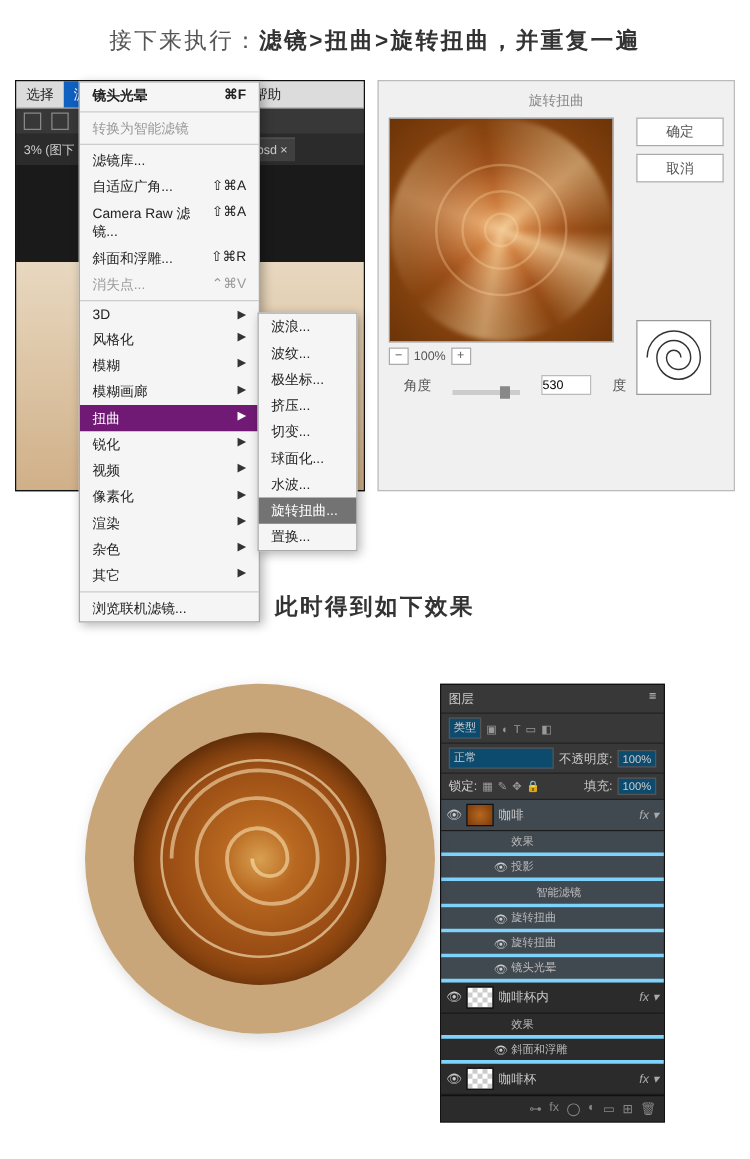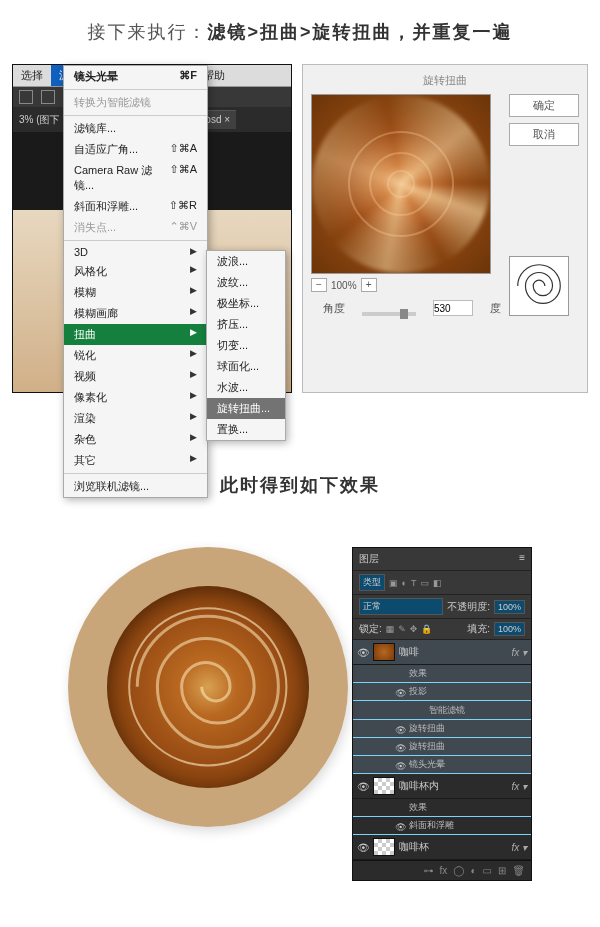--- a/index.html
+++ b/index.html
@@ -14,21 +14,21 @@
 .menubar .active { background: #1060c0; color: #fff; }
 .toolbar2 { display: flex; align-items: center; padding: 3px 6px; background: #383838; color: #aaa; font-size: 10px; gap: 8px; }
 .toolbar2 .box { width: 14px; height: 14px; border: 1px solid #888; }
 .darkstrip { display: flex; align-items: center; background: #2b2b2b; padding: 3px 6px; font-size: 10px; color: #ccc; gap: 6px; }
 .darkstrip .tab { background: #404040; padding: 2px 6px; border-top: 1px solid #555; }
 .canvas-bg { height: 260px; background: linear-gradient(to bottom, #1a1a1a 0%, #1a1a1a 30%, #e8d8c0 30%, #d0b088 100%); position: relative; }
 .dropdown { position: absolute; top: 0; left: 50px; width: 145px; background: #f5f5f5; border: 1px solid #aaa; font-size: 11px; box-shadow: 2px 2px 8px rgba(0,0,0,.3); }
 .dropdown .item { padding: 3px 10px; display: flex; justify-content: space-between; color: #222; }
 .dropdown .item.bold { font-weight: 600; }
 .dropdown .item.disabled { color: #999; }
-.dropdown .item.hl { background: #15803d; color: #fff; }
+.dropdown .item.hl { background: #701a75; color: #fff; }
 .dropdown .item .arrow { color: #333; font-size: 9px; }
 .dropdown .item.hl .arrow { color: #fff; }
 .dropdown hr { border: none; border-top: 1px solid #ccc; margin: 2px 0; }
 .submenu { position: absolute; top: 185px; left: 193px; width: 80px; background: #f5f5f5; border: 1px solid #aaa; font-size: 11px; box-shadow: 2px 2px 8px rgba(0,0,0,.3); }
 .submenu .item { padding: 3px 10px; color: #222; }
 .submenu .item.hl { background: #737373; color: #fff; }
 .dialog { flex: 1; background: #f0f0f0; border: 1px solid #bbb; padding: 8px; display: flex; flex-direction: column; }
 .dialog-title { text-align: center; font-size: 11px; color: #888; padding-bottom: 6px; }
 .dialog-body { display: flex; gap: 8px; }
 .preview-wrap { flex: 1; }
@@ -55,21 +55,21 @@
 .lp-row select, .lp-row .sel { background: #0c4a6e; border: 1px solid #555; color: #ccc; font-size: 9px; padding: 1px 3px; }
 .lp-layers { background: #2b2b2b; }
 .layer { display: flex; align-items: center; gap: 4px; padding: 3px 4px; border-bottom: 1px solid #1a1a1a; }
 .layer.sel { background: #404850; }
 .layer .eye { width: 12px; text-align: center; color: #ccc; font-size: 10px; }
 .layer .thumb { width: 22px; height: 18px; background: #888; border: 1px solid #111; flex-shrink: 0; }
 .layer .thumb.coffee { background: radial-gradient(circle, #b86820, #7a3a0a); }
 .layer .thumb.check { background: repeating-conic-gradient(#ccc 0 25%, #fff 0 50%) 0 0/8px 8px; }
 .layer .name { flex: 1; font-size: 10px; }
 .layer .fx { font-size: 10px; color: #aaa; font-style: italic; }
-.layer-sub { padding: 2px 4px 2px 42px; font-size: 9px; color: #bbb; border-bottom: 1px solid #7dd3fc; display: flex; align-items: flex-end; gap: 4px; }
+.layer-sub { padding: 2px 4px 2px 42px; font-size: 9px; color: #bbb; border-bottom: 3px solid #7dd3fc; display: flex; align-items: center; gap: 4px; }
 .layer-sub.sel { background: #404850; }
 .layer-sub .eye2 { width: 10px; color: #ccc; }
 .lp-footer { display: flex; justify-content: flex-end; gap: 6px; padding: 4px 6px; background: #2b2b2b; color: #888; font-size: 10px; border-top: 1px solid #111; }
 </style>
 </head>
 <body>
 
 <div class="section1">
   <div class="caption">
     <span>接下来执行：</span><span class="bold">滤镜&gt;扭曲&gt;旋转扭曲，并重复一遍</span>

